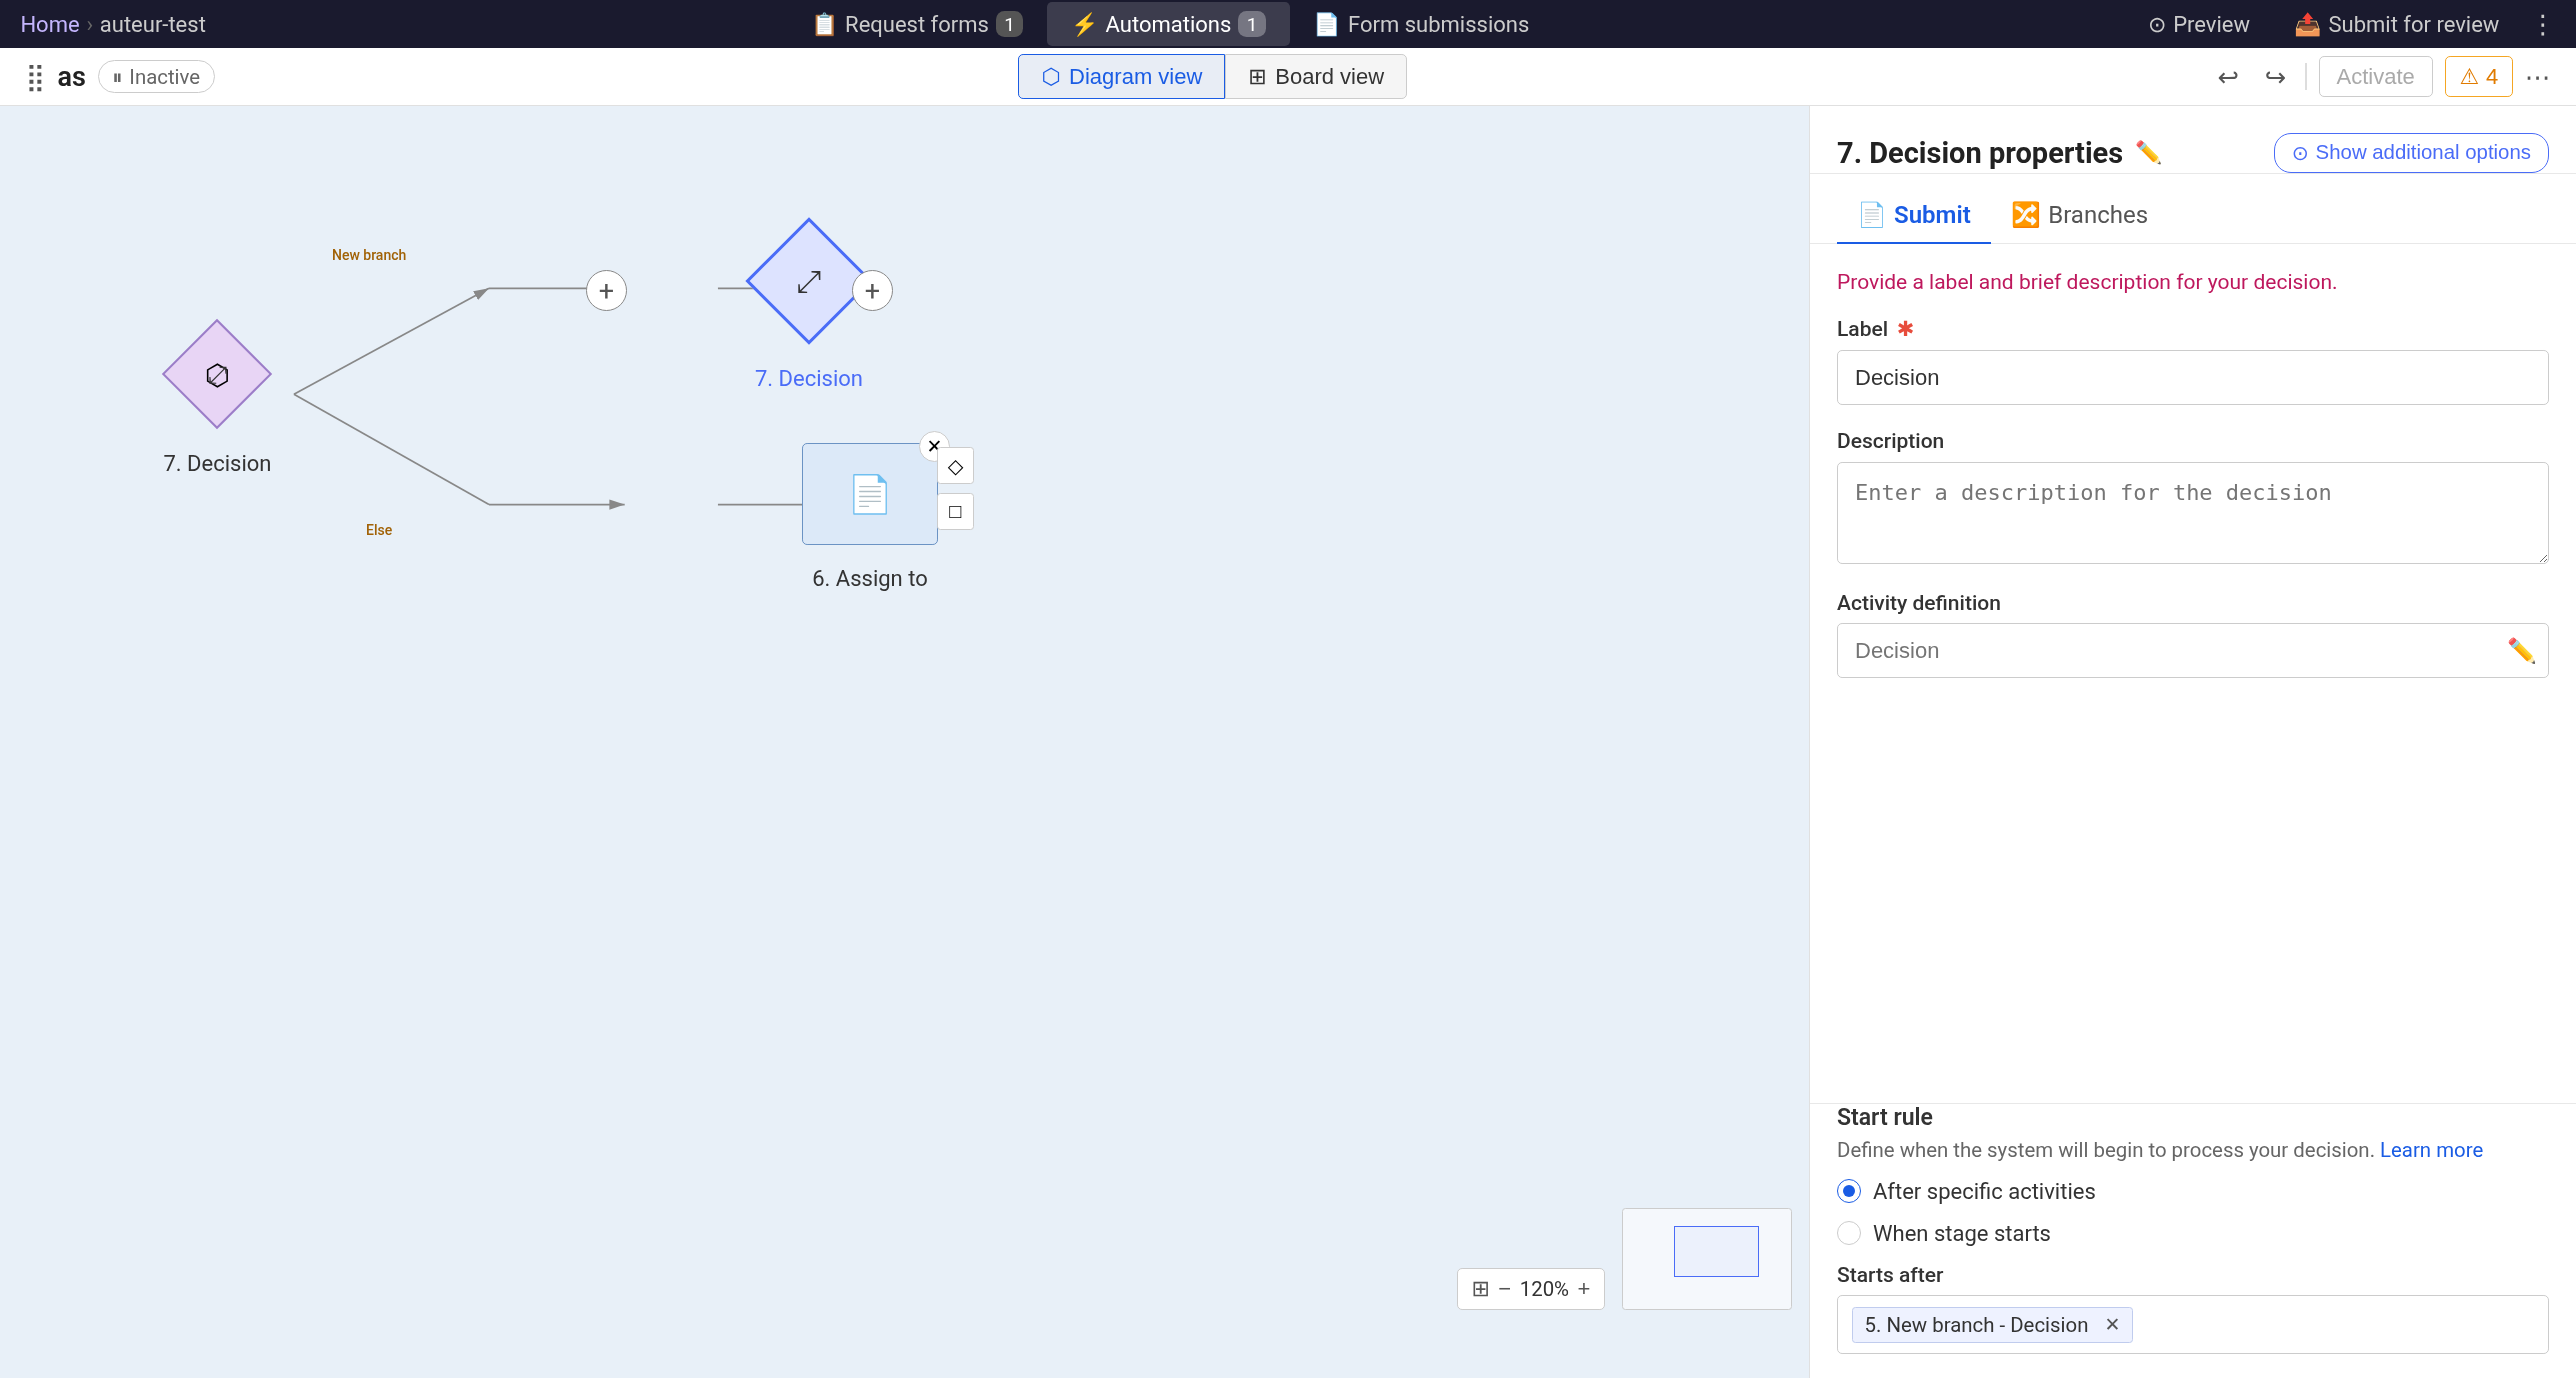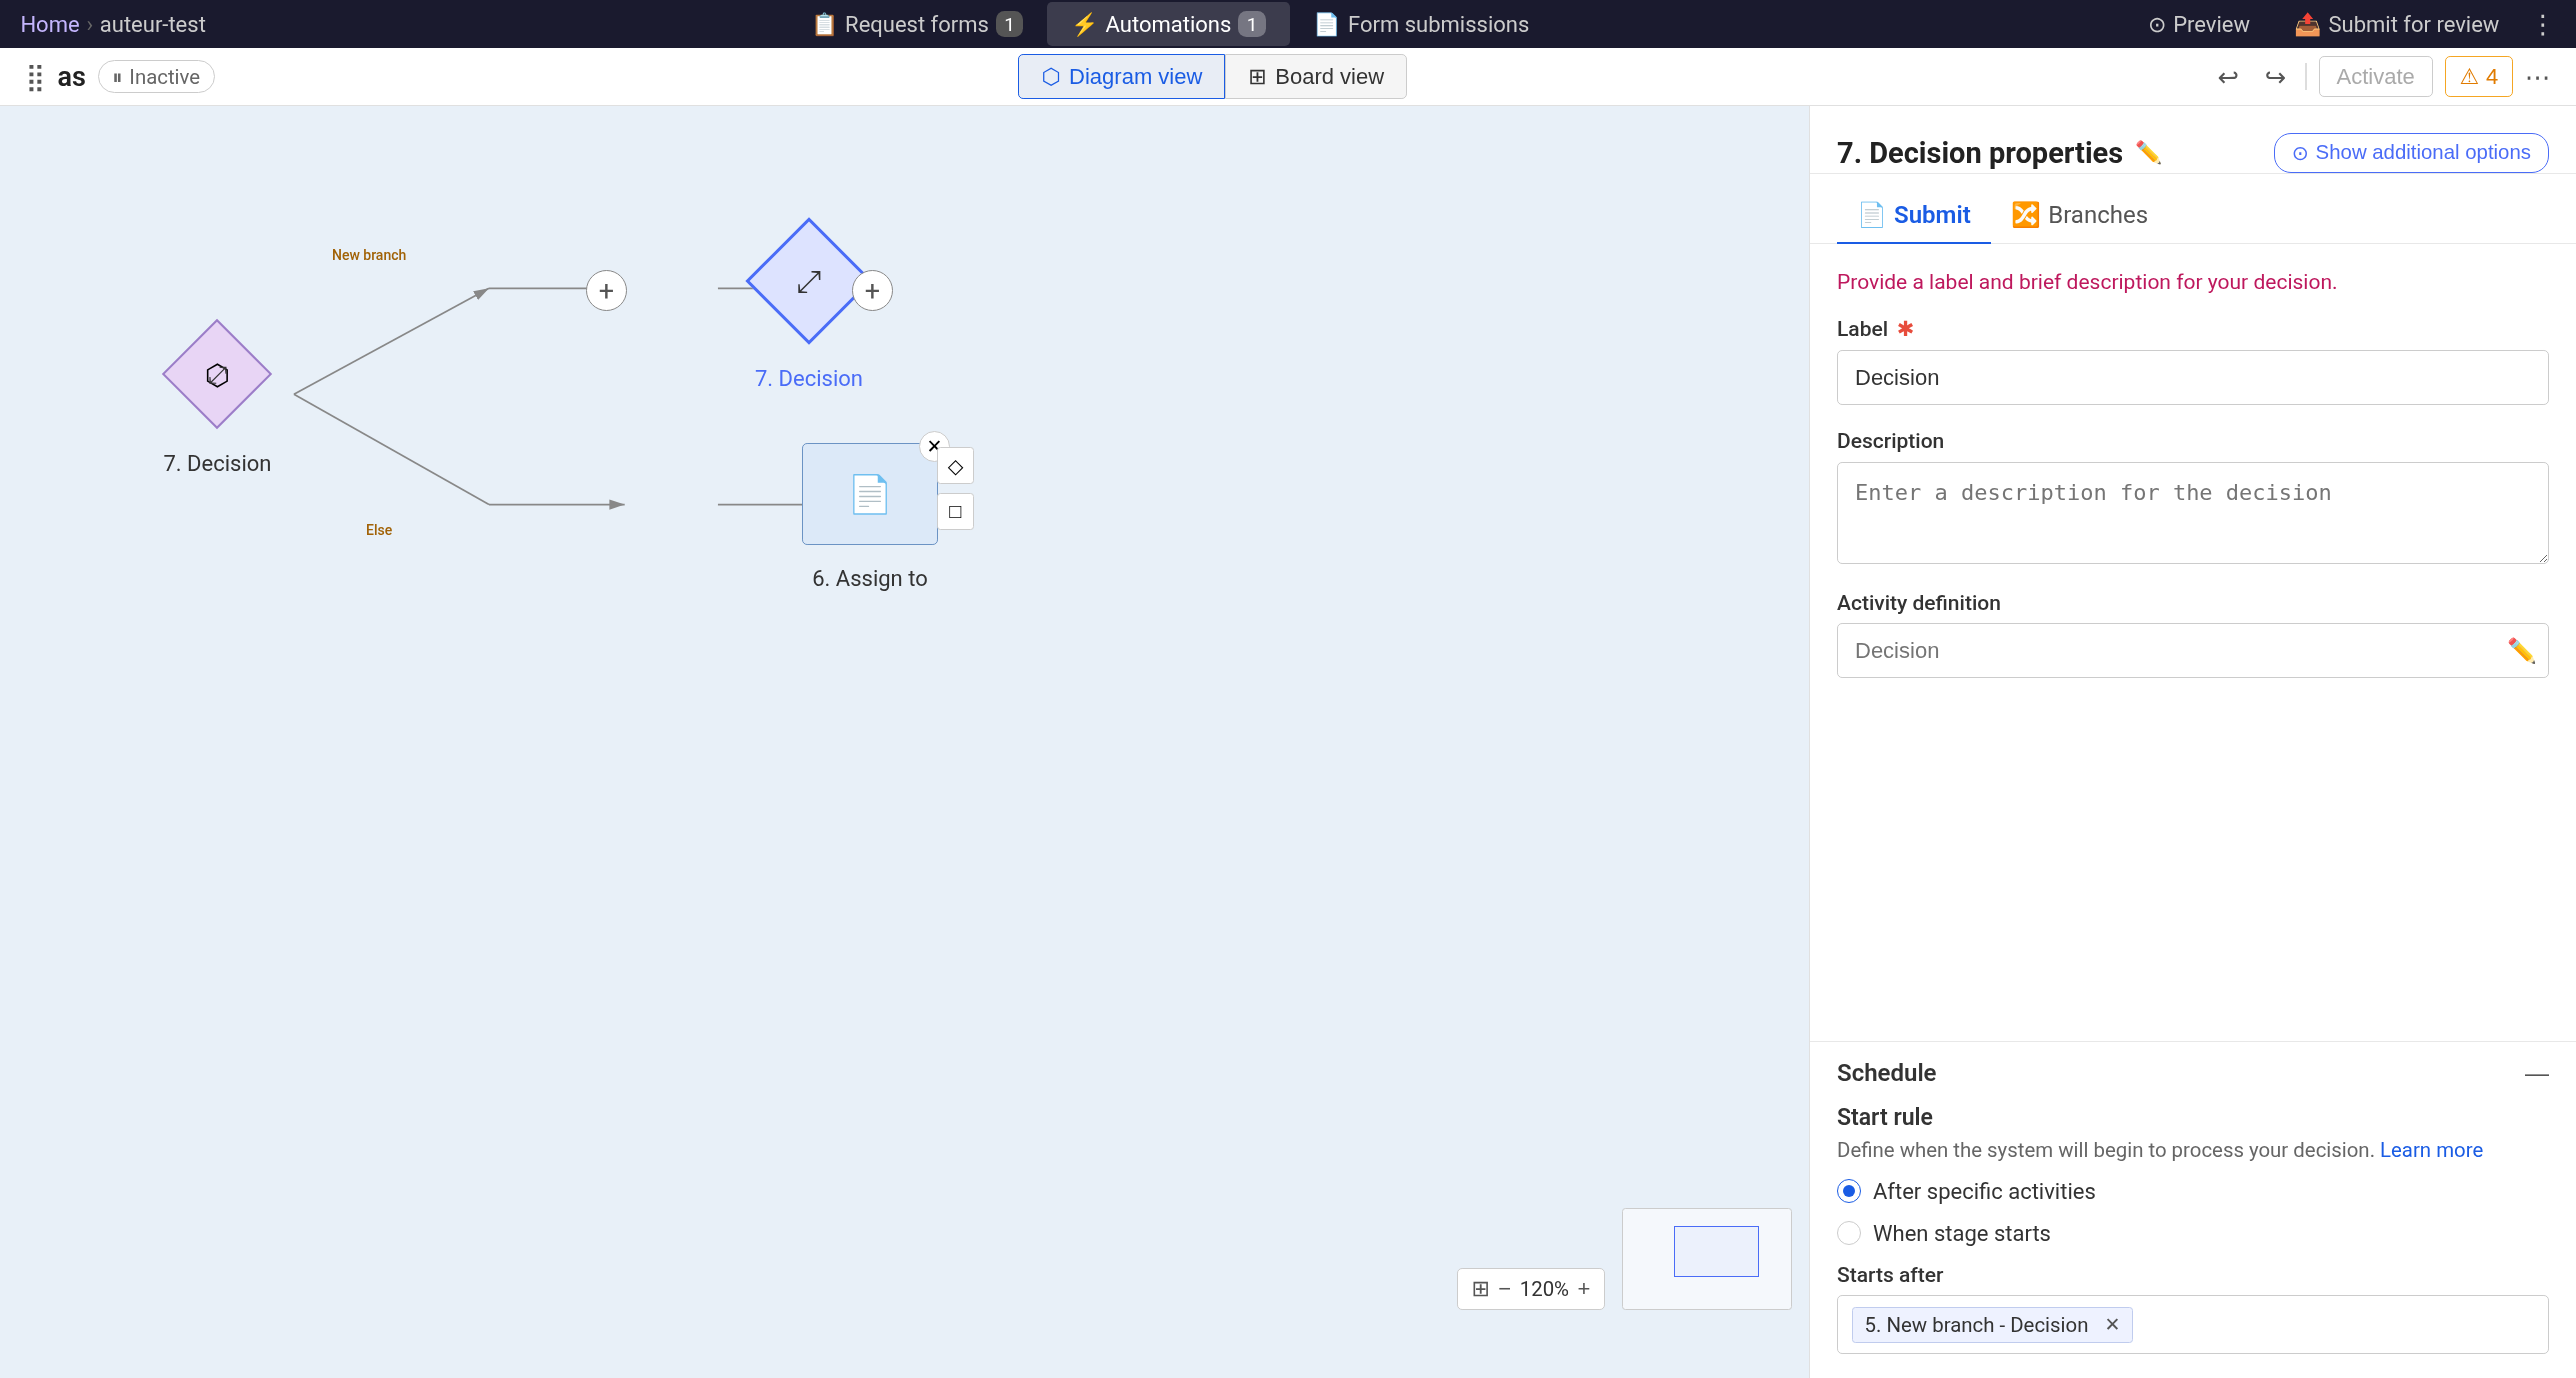--- a/index.html
+++ b/index.html
@@ -430,24 +430,20 @@
         <label class="form-label">Activity definition</label>
         <div class="input-with-btn">
           <input class="form-input" type="text" style="color: rgb(170, 170, 170);" placeholder="Decision">
           <button class="input-edit-btn">✏️</button>
         </div>
       </div>
 
     </div>
 
     <div class="schedule-section">
-      <div class="schedule-header">
-        <span class="schedule-title">Schedule</span>
-        <button class="collapse-btn">—</button>
-      </div>
       <div class="schedule-content">
         <div class="start-rule-title">Start rule</div>
         <div class="start-rule-desc">
           <span>Define when the system will begin to process your decision.</span>
           <a class="learn-more" href="#">Learn more</a>
         </div>
 
         <div class="radio-group">
           <div class="radio-item">
             <div class="radio-circle selected">

